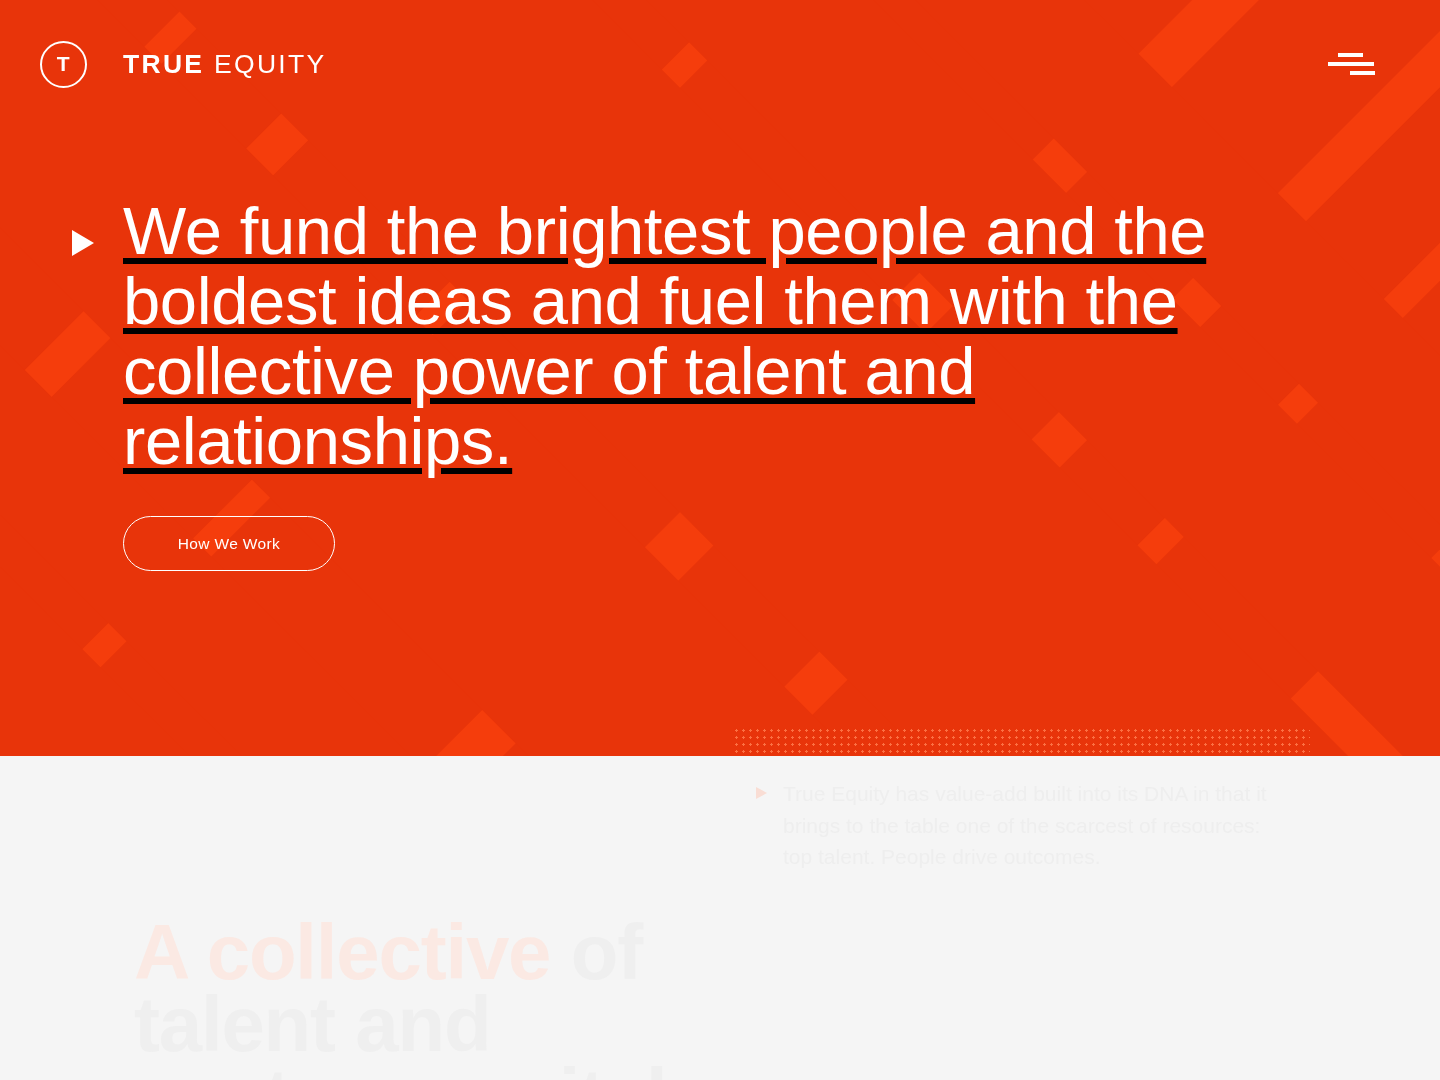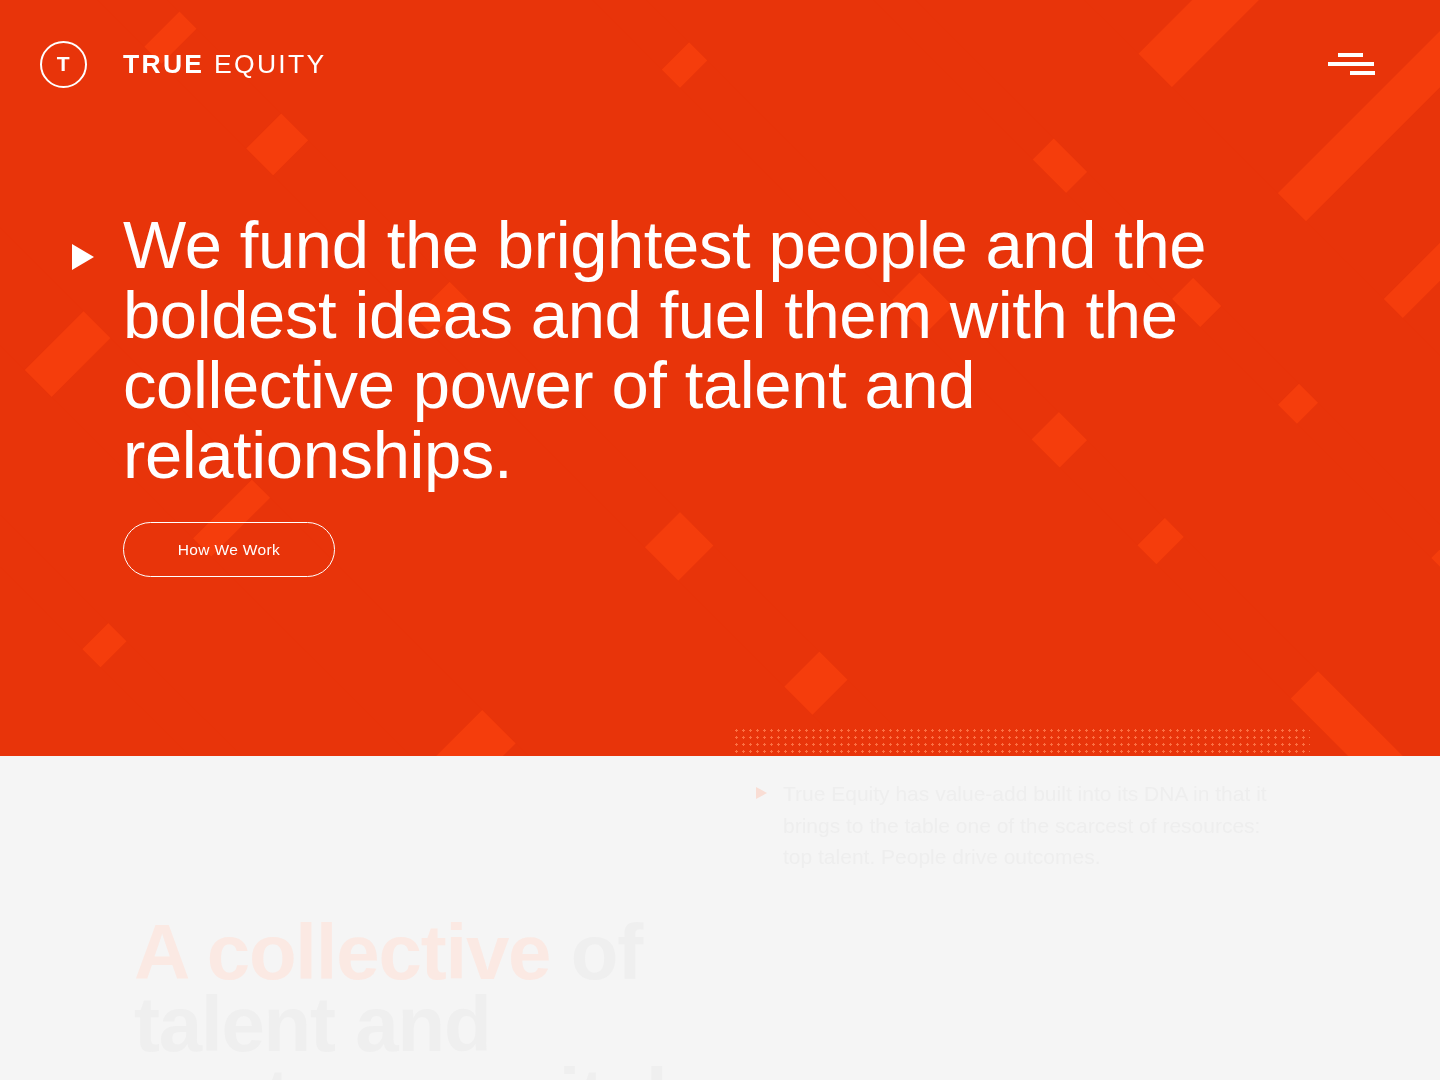--- a/index.html
+++ b/index.html
@@ -96,44 +96,45 @@
     position: absolute; display: block; height: 3.5px;
     background: #ffffff; border-radius: 0;
   }
   .menu-btn i.l1 { top: 6px;  left: 16px; width: 25px; }
   .menu-btn i.l2 { top: 15px; left: 6px;  width: 46px; }
   .menu-btn i.l3 { top: 24px; left: 28px; width: 25px; }
 
   
   .hero-copy {
     position: absolute;
-    left: 72px; top: 210px;
+    left: 72px; top: 196px;
     width: 1240px;
     z-index: 4;
+    text-decoration: underline;
   }
   .headline-row { display: flex; align-items: flex-start; }
   .tri {
     width: 0; height: 0; flex: none;
     border-left: 22px solid #ffffff;
     border-top: 13px solid transparent;
     border-bottom: 13px solid transparent;
     margin-top: 34px; margin-right: 29px;
   }
   .headline {
     margin: 0;
     color: #ffffff;
     font-size: 67px;
     font-weight: 400;
     line-height: 70px;
     letter-spacing: -0.4px;
     max-width: 1162px;
   }
   .cta {
     display: inline-flex; align-items: center; justify-content: center;
-    margin-top: 32px; margin-left: 51px;
+    margin-top: 40px; margin-left: 51px;
     width: 212px; height: 55px;
     border: 1.7px solid #ffffff;
     border-radius: 28px;
     color: #ffffff;
     font-size: 15.5px;
     font-weight: 400;
     letter-spacing: .35px;
     text-decoration: none;
     background: transparent;
     cursor: pointer;

